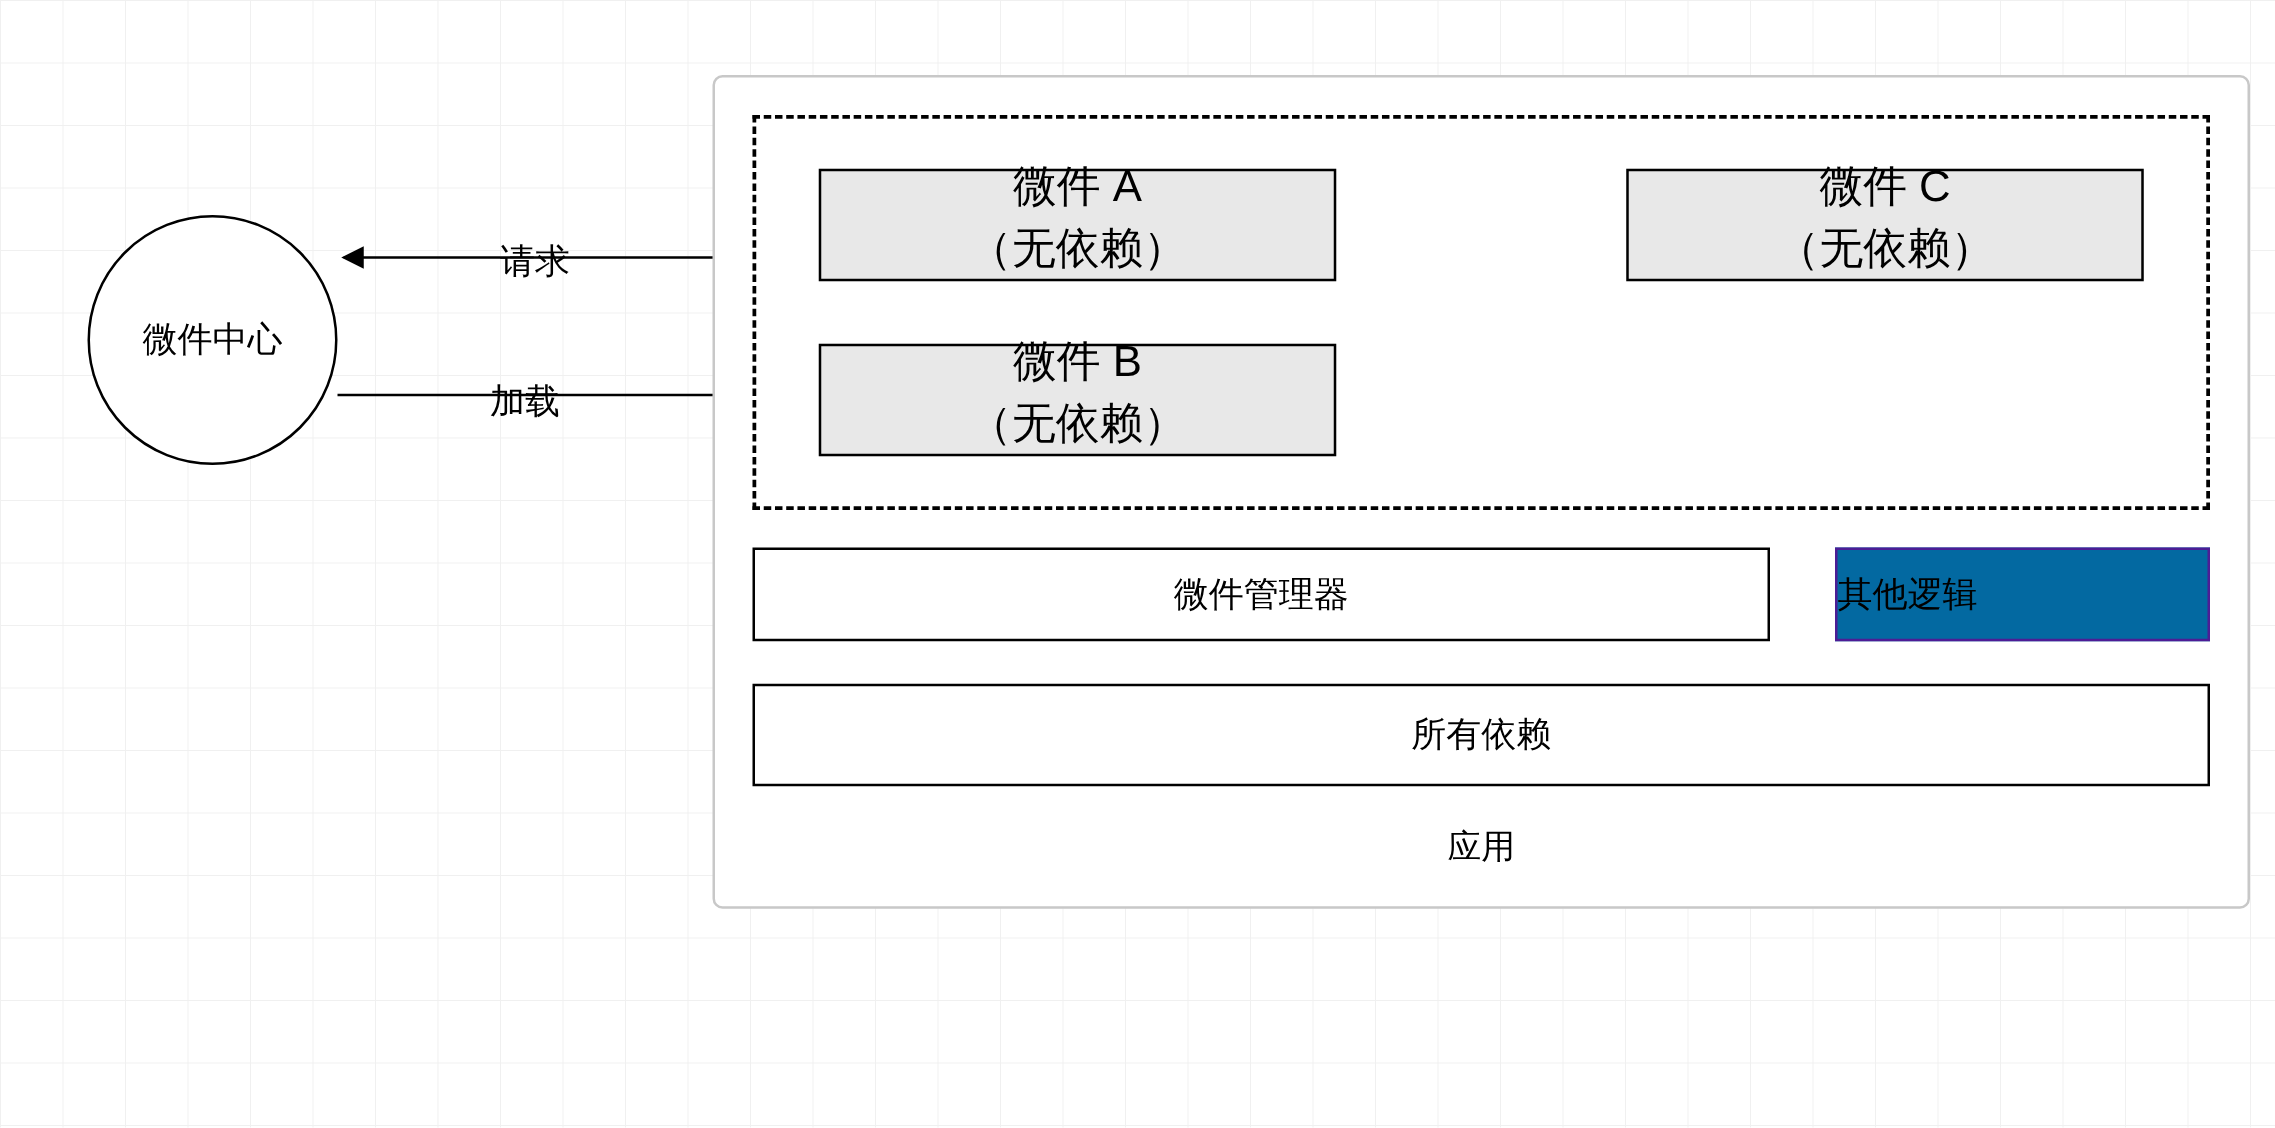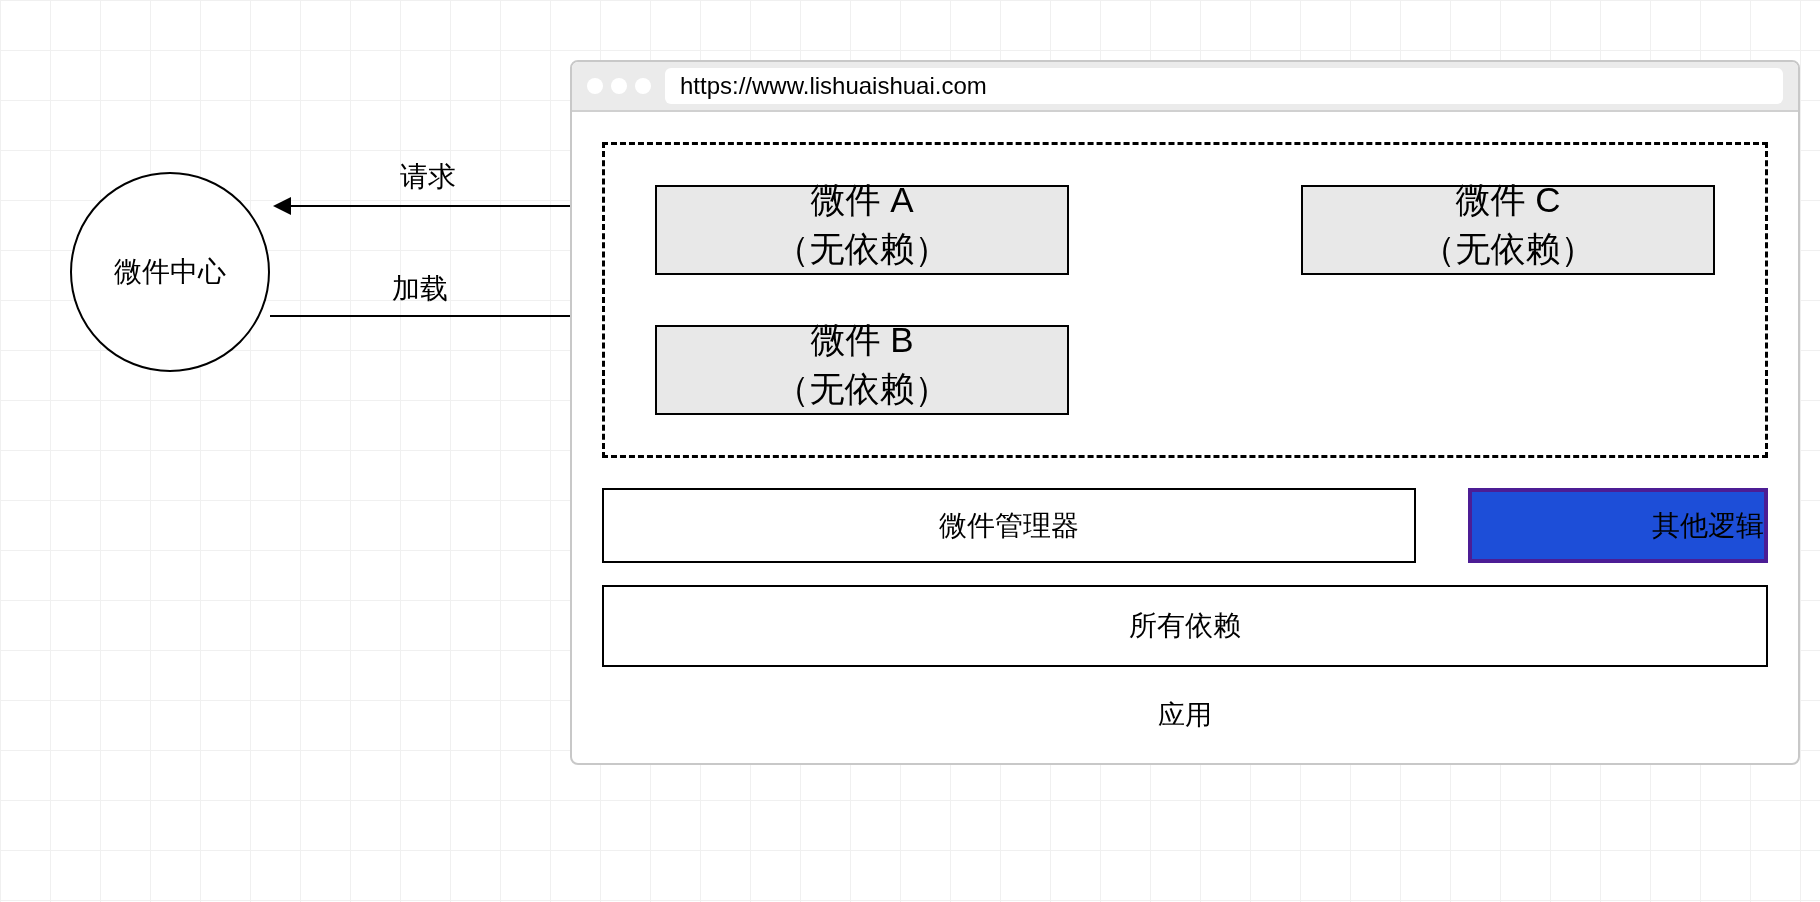--- a/index.html
+++ b/index.html
@@ -50,20 +50,21 @@
       align-items: center;
       justify-content: center;
       font-size: 28px;
       background: #fff;
     }
     
     
     .arrow-label {
       position: absolute;
       font-size: 28px;
+      margin-top: 32px;
     }
     
     .label-request {
       left: 400px;
       top: 158px;
     }
     
     .label-load {
       left: 392px;
       top: 270px;
@@ -188,43 +189,43 @@
       align-items: center;
       justify-content: flex-end;
       font-size: 35px;
       line-height: 1.4;
     }
     
     
     .bottom-row {
       display: flex;
       gap: 52px;
-      margin-bottom: 22px;
+      margin-bottom: 34px;
     }
     
     .manager-box {
       flex: 1;
       height: 75px;
       border: 2px solid #000;
       display: flex;
       align-items: center;
       justify-content: center;
       font-size: 28px;
       background: #fff;
     }
     
     .other-logic-box {
       width: 300px;
       height: 75px;
-      border: 4px solid #4c1d95;
-      display: flex;
-      align-items: center;
-      justify-content: flex-end;
-      font-size: 28px;
-      background: #1d4ed8;
+      border: 2px solid #4c1d95;
+      display: flex;
+      align-items: center;
+      justify-content: flex-start;
+      font-size: 28px;
+      background: #0369a1;
     }
     
     .deps-box {
       height: 82px;
       border: 2px solid #000;
       display: flex;
       align-items: center;
       justify-content: center;
       font-size: 28px;
       background: #fff;
@@ -252,30 +253,20 @@
     <span>微件中心</span>
   </div>
 
   <div class="arrow-label label-request">请求</div>
   <div class="arrow arrow-left"></div>
 
   <div class="arrow-label label-load">加载</div>
   <div class="arrow arrow-right"></div>
 
   <div class="browser">
-    <div class="browser-header">
-      <div class="browser-dots">
-        <div class="browser-dot"></div>
-        <div class="browser-dot"></div>
-        <div class="browser-dot"></div>
-      </div>
-      <div class="browser-url">
-        <span>https://www.lishuaishuai.com</span>
-      </div>
-    </div>
 
     <div class="browser-body">
 
       <div class="dashed-container">
         <div class="widget-column-left">
           <div class="widget-box">
             <div class="two-line-text">
               <div>微件 A</div>
               <div>（无依赖）</div>
             </div>

